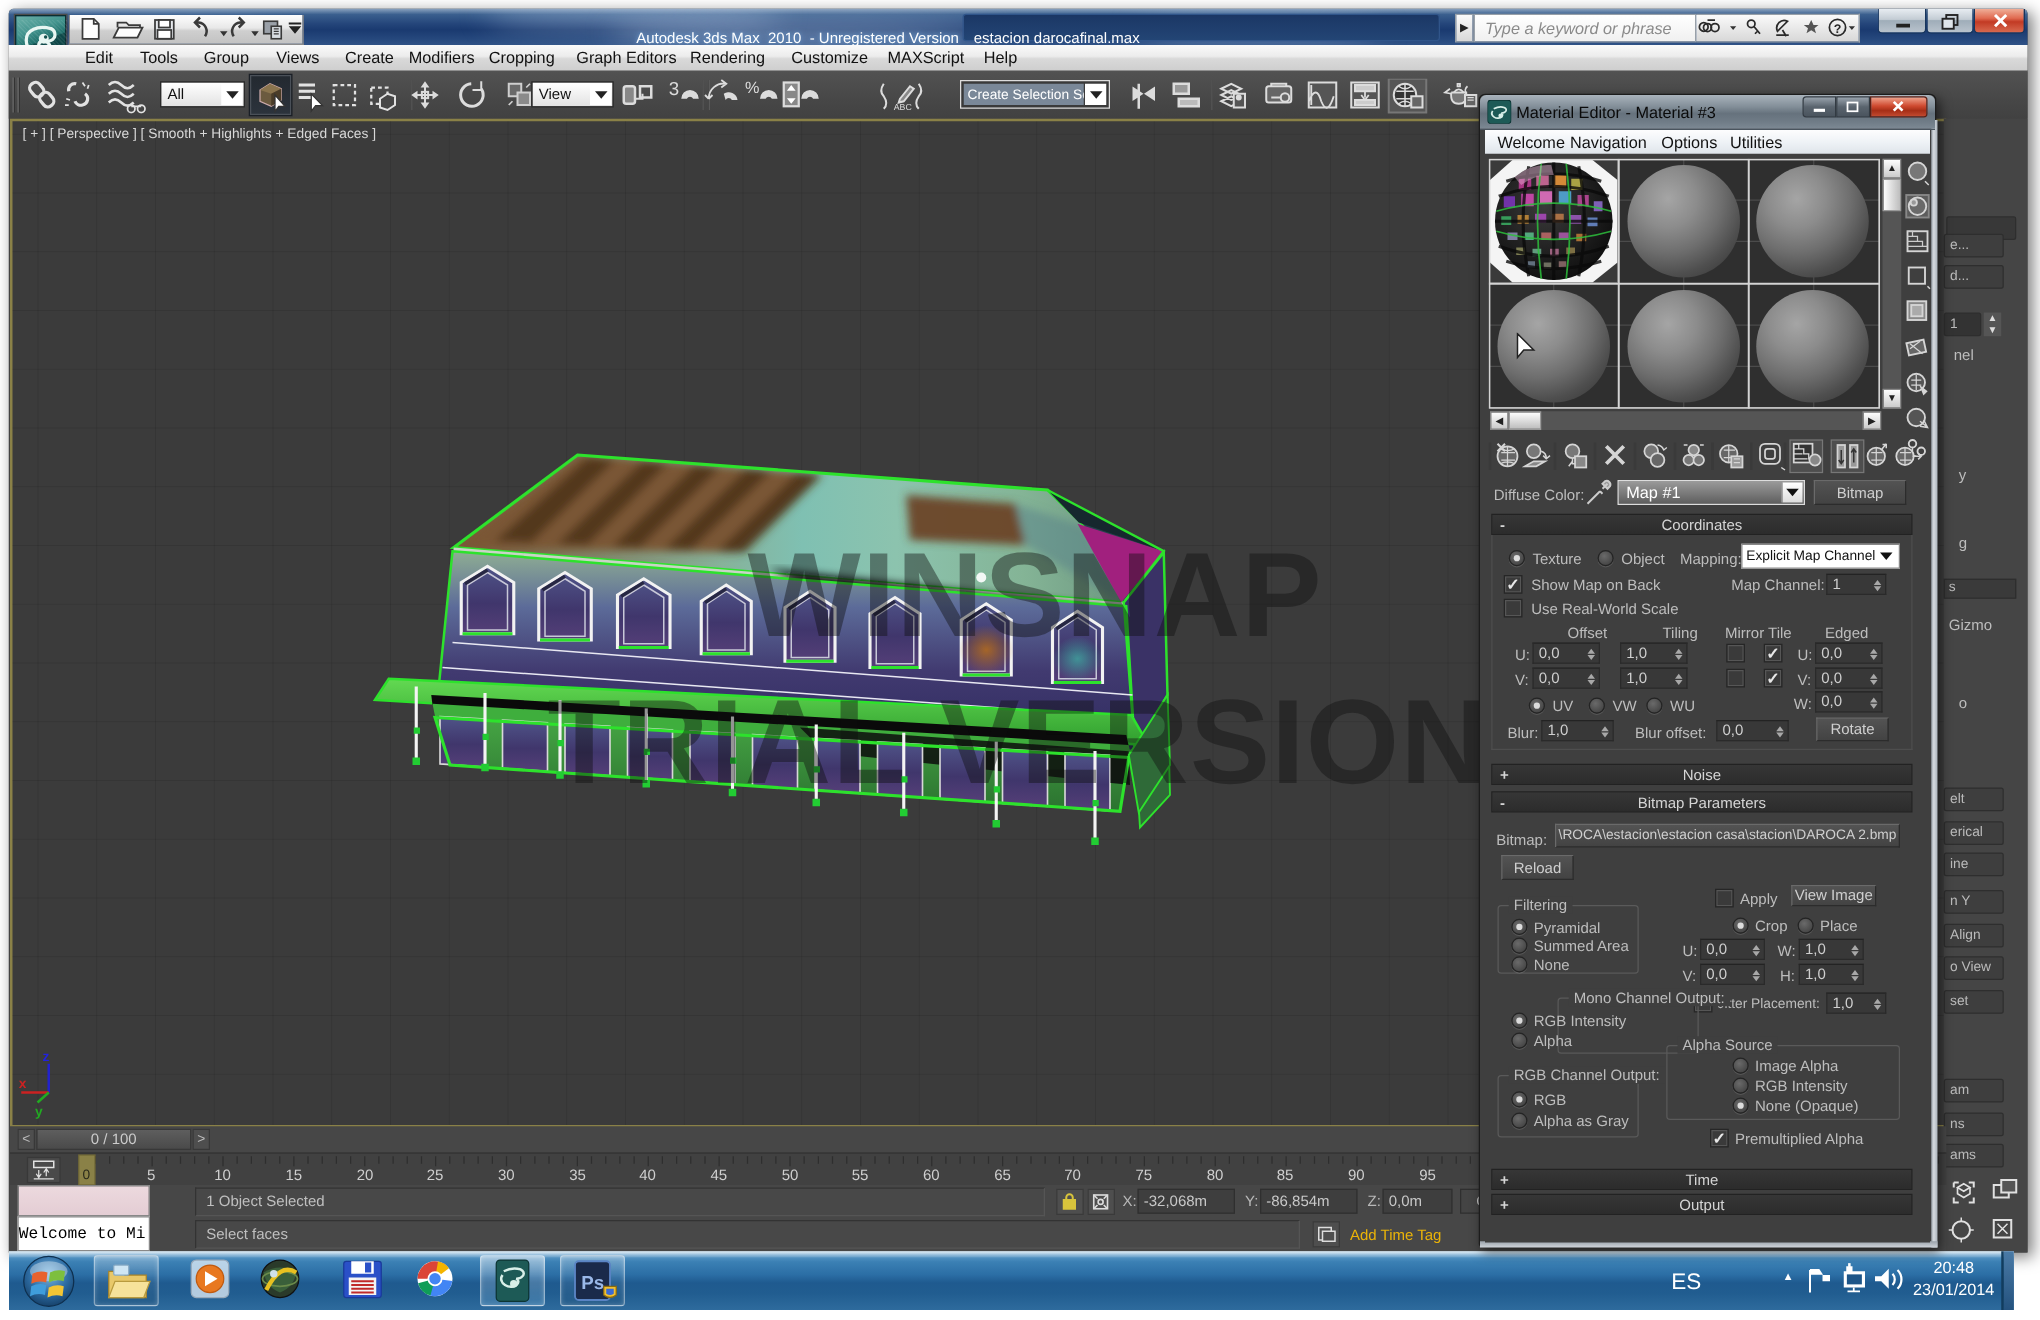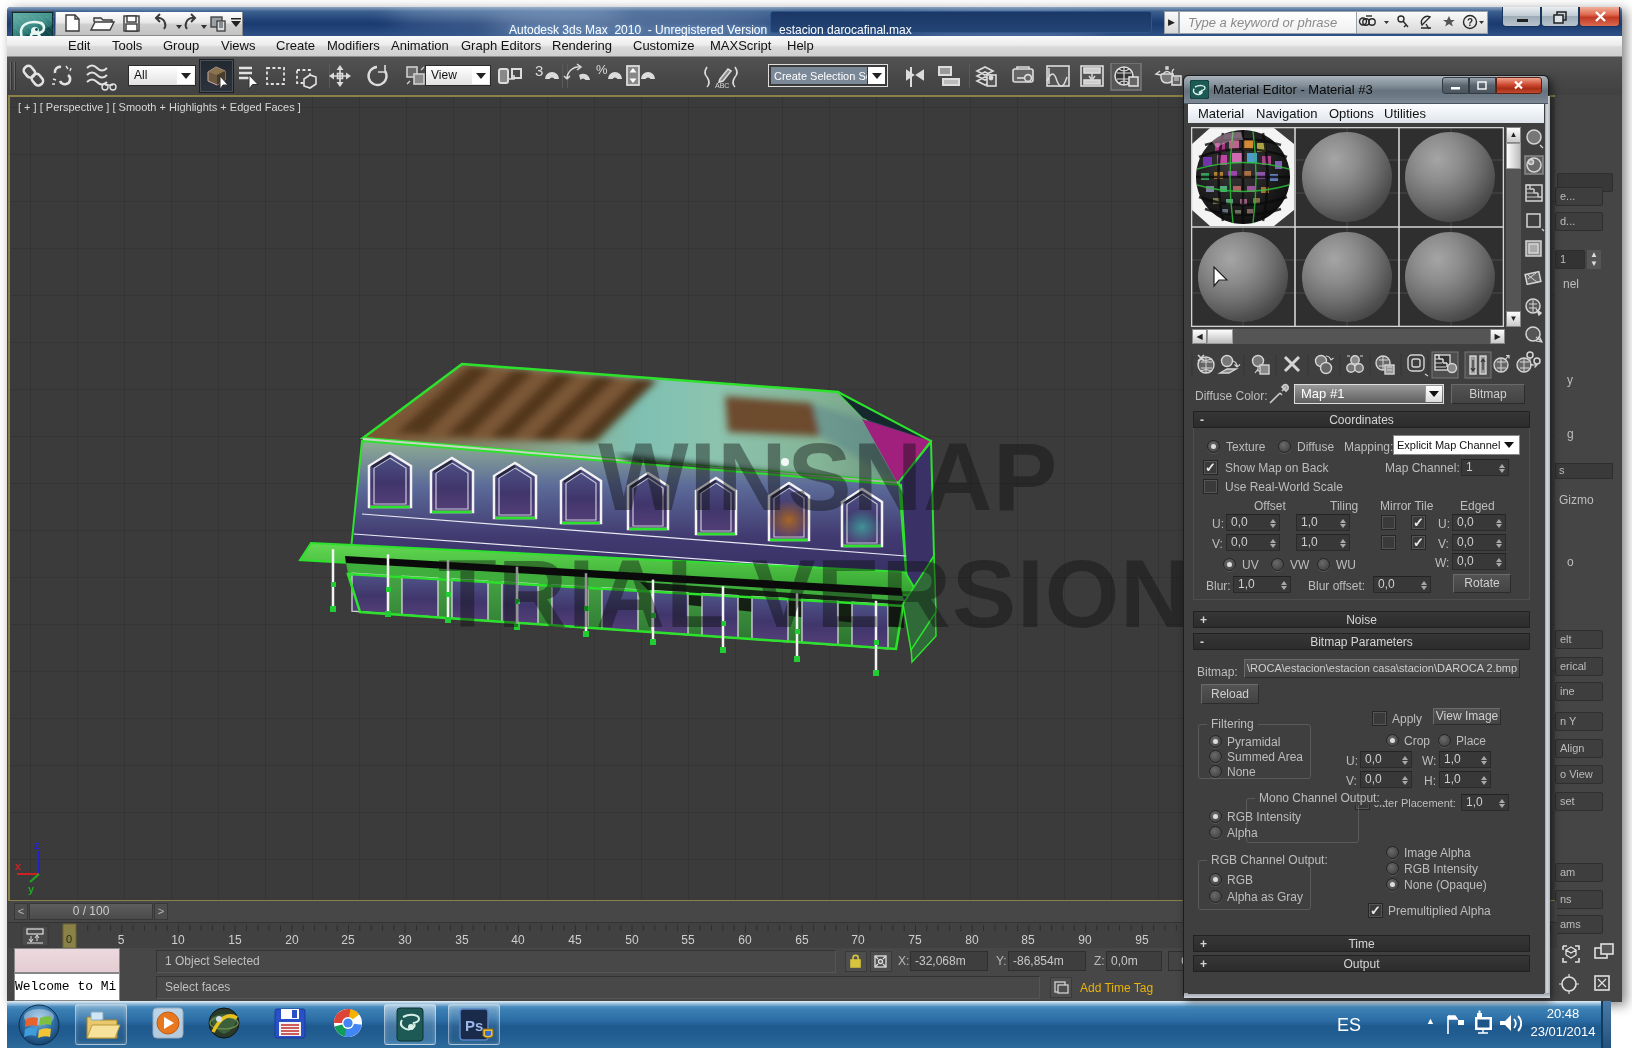--- a/index.html
+++ b/index.html
@@ -151,21 +151,21 @@
 <div class="capbtn" style="left:1579px;width:41px;background:linear-gradient(180deg,#f0b09a,#e06a50 40%,#c23a24 55%,#d86a50);"><svg width="41" height="20">
         <path d="M16 5 l9 9 m0 -9 l-9 9" stroke="#fff" stroke-width="2.4"></path>
       </svg></div>
 <div id="menubar">
   <div class="menu" style="left:61px;">Edit</div>
   <div class="menu" style="left:105px;">Tools</div>
   <div class="menu" style="left:156px;">Group</div>
   <div class="menu" style="left:214px;">Views</div>
   <div class="menu" style="left:269px;">Create</div>
   <div class="menu" style="left:320px;">Modifiers</div>
-  <div class="menu" style="left:384px;">Animation</div>
+  <div class="menu" style="left:384px;">Cropping</div>
   <div class="menu" style="left:454px;">Graph Editors</div>
   <div class="menu" style="left:545px;">Rendering</div>
   <div class="menu" style="left:626px;">Customize</div>
   <div class="menu" style="left:703px;">MAXScript</div>
   <div class="menu" style="left:780px;">Help</div>
 </div>
 <div id="toolbar">
  <div class="abs" style="left:3px;top:5px;width:2px;height:28px;border-left:1px solid #6a6a6a;border-right:1px solid #333;"></div>
  <div class="abs" style="left:7px;top:5px;width:2px;height:28px;border-left:1px solid #6a6a6a;border-right:1px solid #333;"></div>
  <svg class="ticon" style="left:12px;" width="105" height="28">
@@ -716,21 +716,21 @@
             <rect x="8" y="9" width="9" height="2.5" fill="#fff"></rect>
           </svg></div>
   <div class="abs" style="left:285px;top:1px;width:27px;height:17px;background:linear-gradient(180deg,#98a2ac,#5a646e 50%,#4a545e);border:1px solid #323a42;"><svg width="25" height="15">
             <rect x="8" y="4" width="8" height="7" fill="none" stroke="#fff" stroke-width="1.4"></rect>
           </svg></div>
   <div class="abs" style="left:312px;top:1px;width:46px;height:17px;background:linear-gradient(180deg,#efa28c,#cf4a30 45%,#a62e16 70%,#c24a30);border:1px solid #5c1f14;border-radius:0 3px 3px 0;"><svg width="44" height="15">
             <path d="M18 3.5 l7 7 m0 -7 l-7 7" stroke="#fff" stroke-width="2.2"></path>
           </svg></div>
  </div>
  <div id="memenu">
-  <div class="menu" style="left:10px;">Material</div>
+  <div class="menu" style="left:10px;">Welcome</div>
   <div class="menu" style="left:68px;">Navigation</div>
   <div class="menu" style="left:141px;">Options</div>
   <div class="menu" style="left:196px;">Utilities</div>
  </div>
  <div id="mebody"></div>
 
   <svg class="abs" style="left:7px;top:51px;" width="313" height="200">
     <defs>
       <radialGradient id="sph" cx="0.36" cy="0.30" r="0.80">
             <stop offset="0" stop-color="#a5a5a5"></stop>
@@ -945,21 +945,21 @@
           <span style="position:absolute;left:3px;top:5px;border:5px solid transparent;border-top:6px solid #111;"></span>
         </span>
   </div>
   <div class="btn" style="left:267px;top:308px;width:74px;height:20px;line-height:18px;">Bitmap</div>
 
   <div class="roll" style="top:335px;"><b>-</b>Coordinates</div>
   <div class="abs" style="left:9px;top:352px;width:337px;height:172px;border:1px solid #4e4e4e;border-top:none;"></div>
   <div class="radio on" style="left:23px;top:364px;"></div>
       <div class="melbl" style="left:42px;top:364px;">Texture</div>
   <div class="radio" style="left:94px;top:364px;"></div>
-      <div class="melbl" style="left:113px;top:364px;">Diffuse</div>
+      <div class="melbl" style="left:113px;top:364px;">Object</div>
   <div class="melbl" style="left:160px;top:364px;">Mapping:</div>
   <div class="abs" style="left:209px;top:359px;width:127px;height:20px;background:#fff;border:1px solid #888;color:#111;font-size:11px;line-height:18px;padding-left:3px;">Explicit Map Channel
     <span class="abs" style="right:1px;top:1px;width:16px;height:16px;background:#fff;">
           <span style="position:absolute;left:2px;top:5px;border:5px solid transparent;border-top:6px solid #111;"></span>
         </span>
   </div>
   <div class="cb on" style="left:20px;top:385px;"></div>
       <div class="melbl" style="left:41px;top:385px;">Show Map on Back</div>
   <div class="melbl" style="left:201px;top:385px;">Map Channel:</div>
   <div class="spin" style="left:277px;top:383px;width:48px;">1<i></i></div>
@@ -1036,20 +1036,23 @@
       <div class="melbl" style="left:43px;top:734px;">RGB Intensity</div>
   <div class="radio" style="left:25px;top:750px;"></div>
       <div class="melbl" style="left:43px;top:750px;">Alpha</div>
   <div class="grp" style="left:14px;top:784px;width:113px;height:50px;">
         <span>RGB Channel Output:</span>
       </div>
   <div class="radio on" style="left:25px;top:797px;"></div>
       <div class="melbl" style="left:43px;top:797px;">RGB</div>
   <div class="radio" style="left:25px;top:814px;"></div>
       <div class="melbl" style="left:43px;top:814px;">Alpha as Gray</div>
+  <div class="grp" style="left:149px;top:760px;width:187px;height:60px;">
+        <span>Alpha Source</span>
+      </div>
   <div class="radio" style="left:202px;top:770px;"></div>
       <div class="melbl" style="left:220px;top:770px;">Image Alpha</div>
   <div class="radio" style="left:202px;top:786px;"></div>
       <div class="melbl" style="left:220px;top:786px;">RGB Intensity</div>
   <div class="radio on" style="left:202px;top:802px;"></div>
       <div class="melbl" style="left:220px;top:802px;">None (Opaque)</div>
   <div class="cb on" style="left:185px;top:828px;"></div>
       <div class="melbl" style="left:204px;top:828px;">Premultiplied Alpha</div>
   <div class="roll" style="top:859px;"><b>+</b>Time</div>
   <div class="roll" style="top:879px;"><b>+</b>Output</div>

